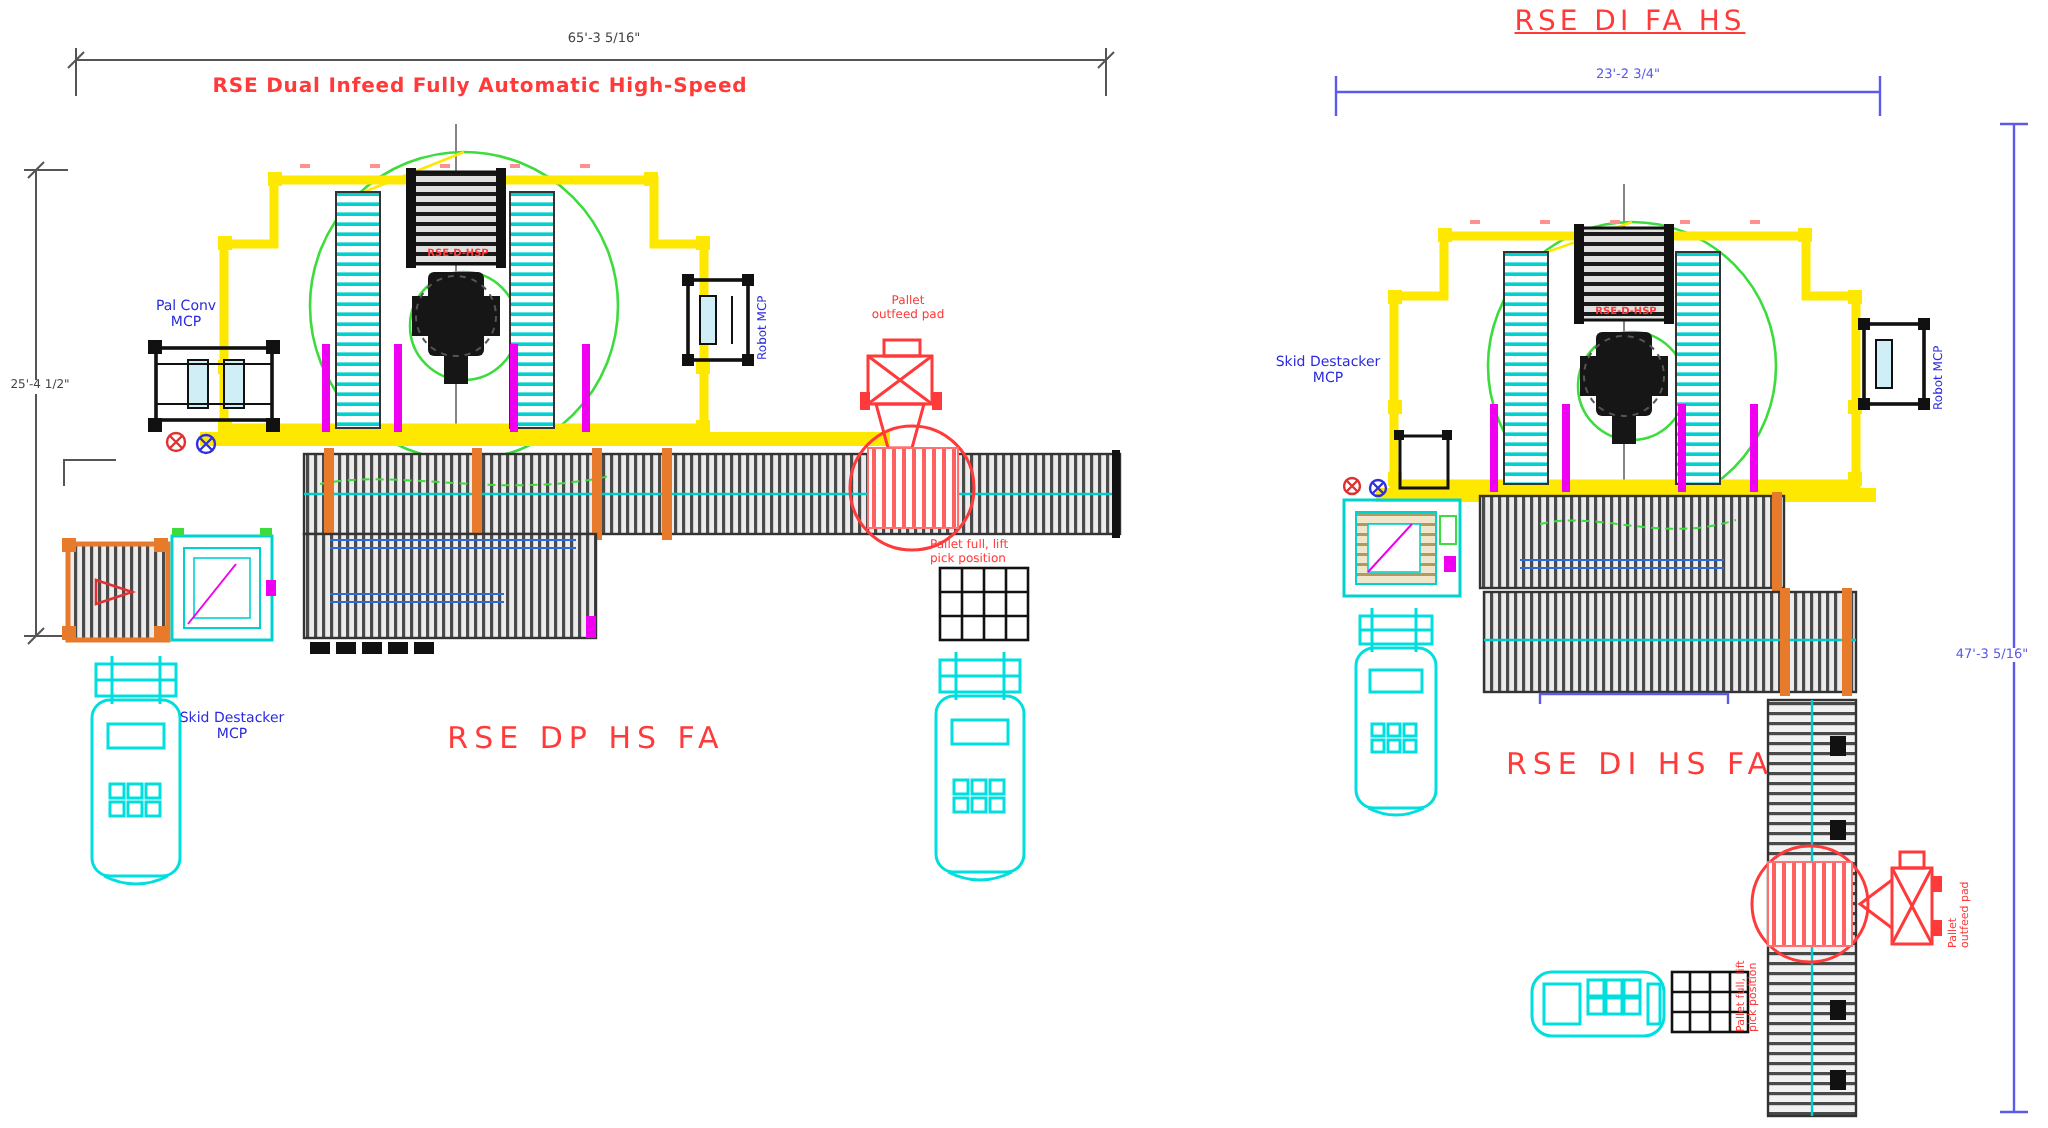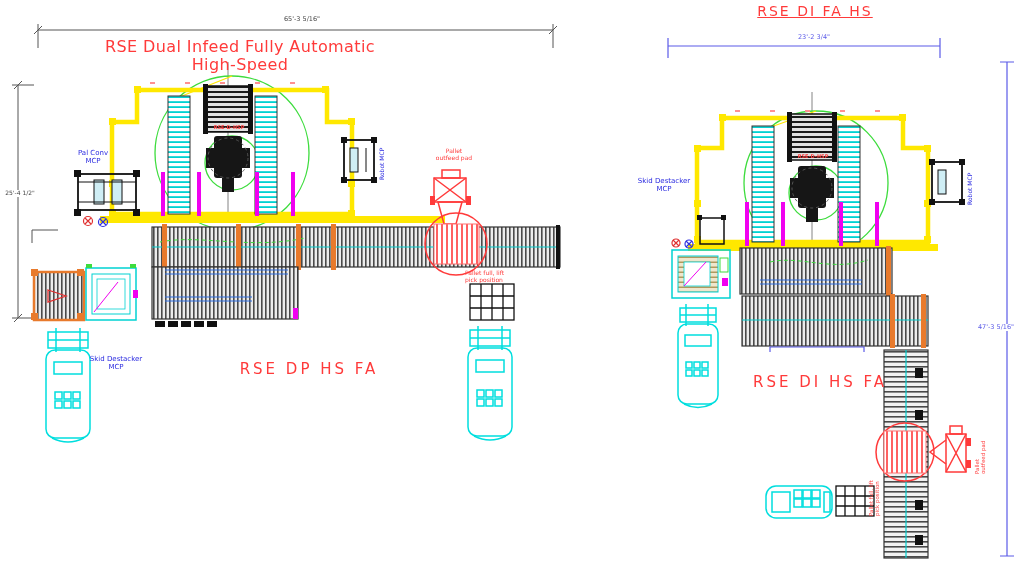--- a/index.html
+++ b/index.html
@@ -6,21 +6,21 @@
   .canvas{position:relative;width:1024px;height:564px;background:#fff;overflow:hidden;
           font-family:"DejaVu Sans",sans-serif;}
   .canvas svg{position:absolute;left:0;top:0;}
   .lbl{position:absolute;white-space:nowrap;line-height:1.1;}
   .red{color:#ff3a3a;}
   .blue{color:#2a2ae0;}
   .dim{color:#444;background:#fff;padding:0 2px;}
   .dimb{color:#5b5be8;background:#fff;padding:0 2px;}
   .ctr{text-align:center;white-space:normal;}
   .rot{transform:rotate(-90deg);transform-origin:0 0;}
-  .title{font-size:16px;letter-spacing:.4px;font-weight:normal;}
+  .title{font-size:10px;letter-spacing:.4px;font-weight:bold;}
   .cell{font-size:15px;letter-spacing:3px;}
   .rtitle{font-size:14px;letter-spacing:2px;text-decoration:underline;}
   .mcp{font-size:7px;font-weight:normal;}
   .tiny{font-size:6.5px;}
   .tinier{font-size:6px;}
   .tag{font-size:5px;font-weight:bold;}
 </style>
 </head>
 <body>
 
@@ -441,21 +441,21 @@
   <div>outfeed pad</div>
 </div>
 <div class="lbl red tinier" style="left:465px;top:270px">
   <div>Pallet full, lift</div>
   <div>pick position</div>
 </div>
 <div class="lbl blue mcp ctr" style="left:70px;top:356px;width:92px">
   <div>Skid Destacker</div>
   <div>MCP</div>
 </div>
-<div class="lbl red cell ctr" style="left:229px;top:361px;width:160px">RSE DP HS FA</div>
+<div class="lbl red cell ctr" style="left:213px;top:361px;width:160px">RSE DP HS FA</div>
 
 <div class="lbl red rtitle ctr" style="left:730px;top:4px;width:170px">RSE DI FA HS</div>
 <div class="lbl dimb tiny ctr" style="left:777px;top:34px;width:70px">23'-2 3/4"</div>
 <div class="lbl dimb tiny ctr" style="left:966px;top:324px;width:56px">47'-3 5/16"</div>
 
 <div class="lbl blue mcp ctr" style="left:622px;top:178px;width:84px">
   <div>Skid Destacker</div>
   <div>MCP</div>
 </div>
 <div class="lbl red tag ctr" style="left:790px;top:154px;width:46px">RSE-D-HSP</div>

